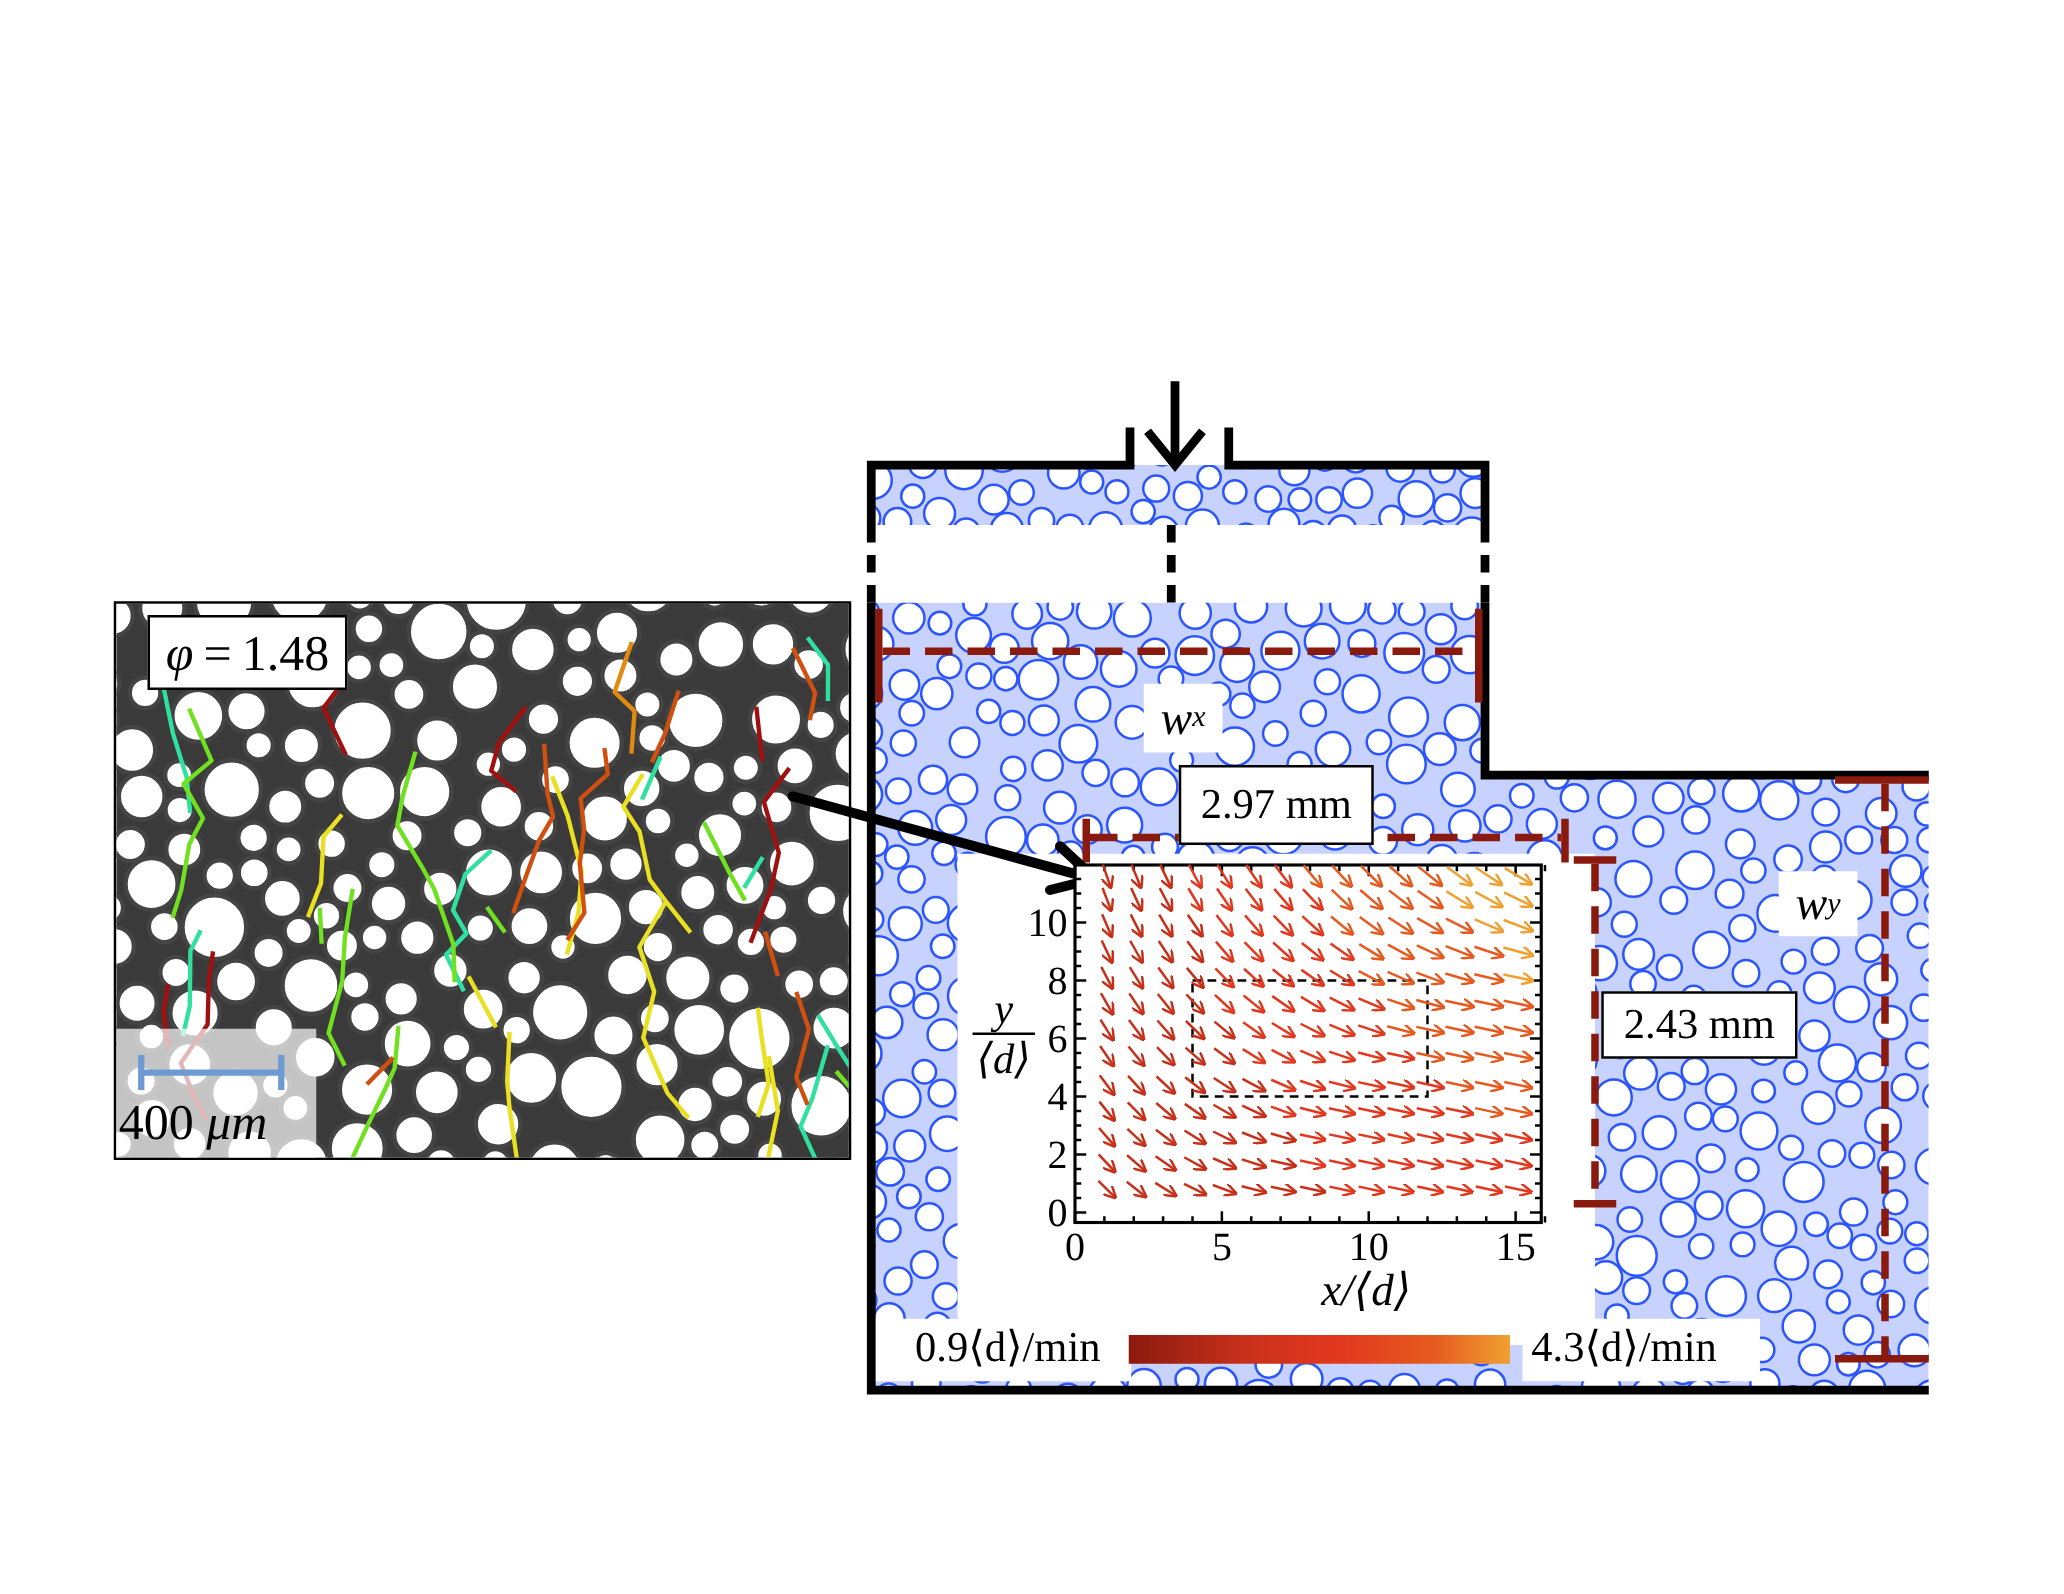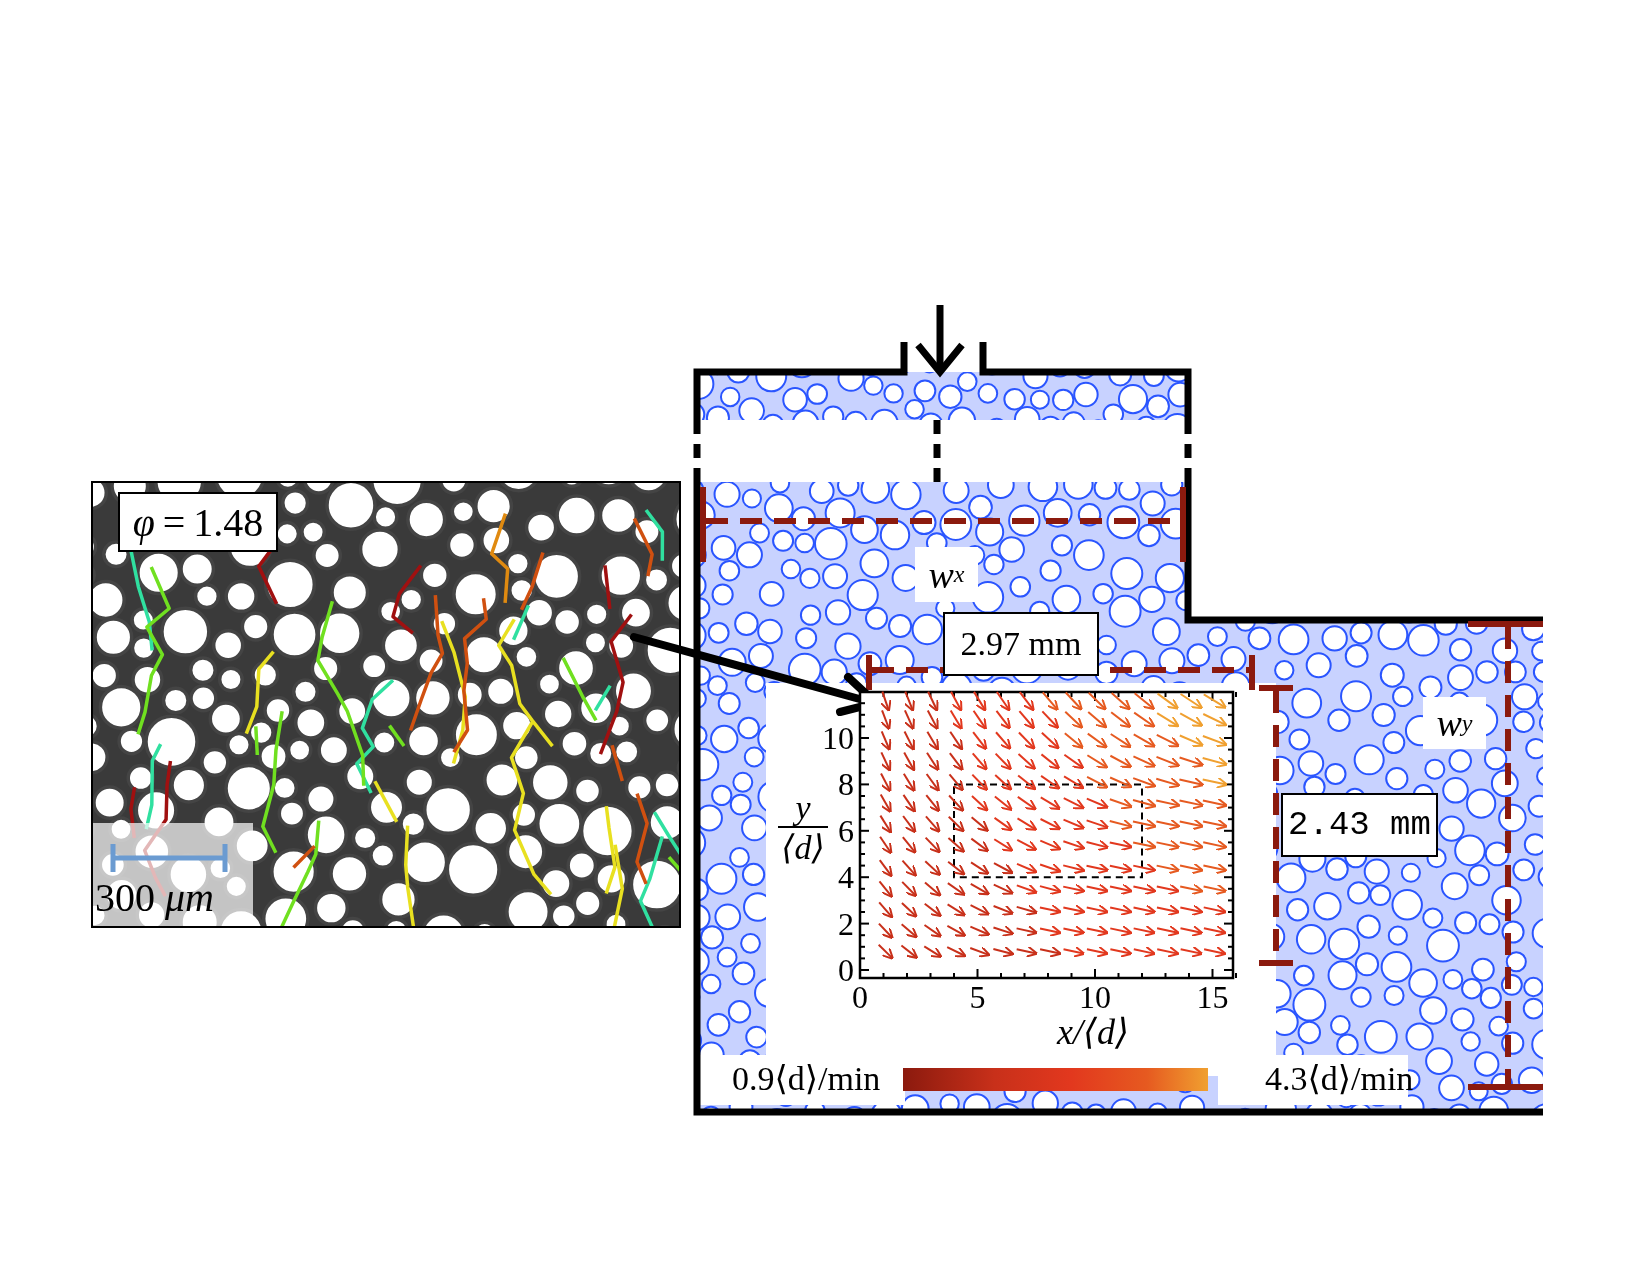--- a/index.html
+++ b/index.html
@@ -268,21 +268,21 @@
     <span style="margin:0 8px">=</span>
     <span>1.48</span>
   </div>
   <div class="abs" style="left:0;top:340px;width:160px;height:107px;background:rgba(255,255,255,0.7);"></div>
   <svg class="abs" style="left:12px;top:355px" width="130" height="40">
     <line x1="8" y1="20" x2="120" y2="20" stroke="#6b9bd1" stroke-width="5"></line>
     <line x1="8" y1="6" x2="8" y2="34" stroke="#6b9bd1" stroke-width="5"></line>
     <line x1="120" y1="6" x2="120" y2="34" stroke="#6b9bd1" stroke-width="5"></line>
   </svg>
   <div class="abs" style="left:2px;top:393px;font-size:40px;line-height:44px;color:#000;white-space:nowrap;">
-    <span>300</span>
+    <span>400</span>
     <span class="it">μm</span>
   </div>
 </div>
 
 <svg id="channel-svg" class="abs" style="left:0;top:0" width="1651" height="1275">
   <defs>
     <clipPath id="clip-upper">
         <rect x="697" y="372" width="491" height="48"></rect>
       </clipPath>
     <clipPath id="clip-lower">
@@ -1270,23 +1270,23 @@
 
 <div class="lbl-plain" style="left:915px;top:547px;width:63px;height:55px;font-size:38px;">
   <span class="it">w</span>
     <sub class="it" style="font-size:24px">x</sub>
 </div>
 <div class="lbl-plain" style="left:1423px;top:697px;width:63px;height:52px;font-size:38px;">
   <span class="it">w</span>
     <sub class="it" style="font-size:24px">y</sub>
 </div>
 <div class="lbl-box" style="left:943px;top:612px;width:156px;height:64px;font-size:34px;border-width:2px;">2.97 mm</div>
-<div class="lbl-box" style="left:1281px;top:793px;width:157px;height:64px;font-size:34px;border-width:2px;font-family:Liberation Mono, monospace;">2.43 mm</div>
+<div class="lbl-box" style="left:1281px;top:793px;width:157px;height:54px;font-size:34px;border-width:2px;">2.43 mm</div>
 
 <div class="abs" style="left:732px;top:1058px;font-size:34px;line-height:42px;color:#000;white-space:nowrap;">0.9⟨d⟩/min</div>
-<div class="abs" style="left:1225px;top:1058px;font-size:34px;line-height:42px;color:#000;white-space:nowrap;margin-left:40px;">4.3⟨d⟩/min</div>
+<div class="abs" style="left:1225px;top:1058px;font-size:34px;line-height:42px;color:#000;white-space:nowrap;">4.3⟨d⟩/min</div>
 
 <div class="abs it" style="left:1010px;top:1012px;font-size:36px;line-height:40px;color:#000;white-space:nowrap;margin-left:47px;">x/⟨d⟩</div>
 <div class="abs" style="left:778px;top:790px;width:50px;text-align:center;font-size:34px;color:#000;">
   <div class="it" style="line-height:36px;">y</div>
   <div style="border-top:2px solid #000;"></div>
   <div class="it" style="line-height:40px;">⟨d⟩</div>
 </div>
 
 </body></html>

